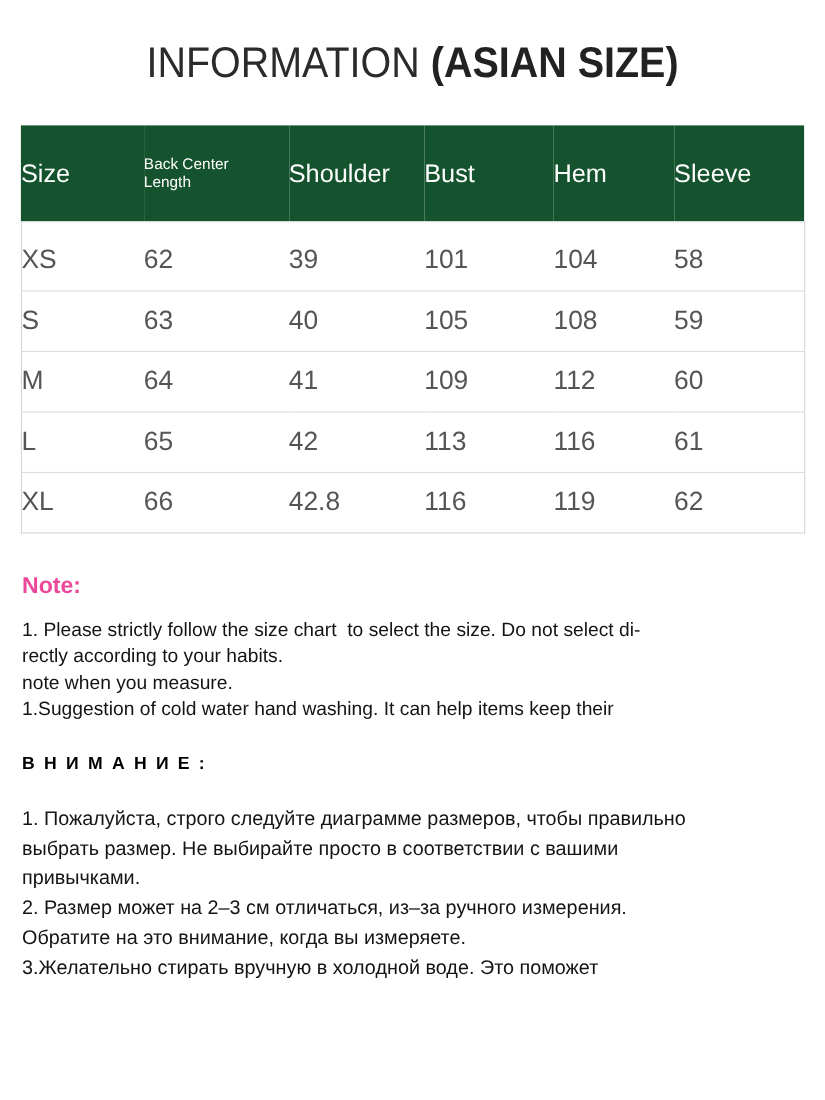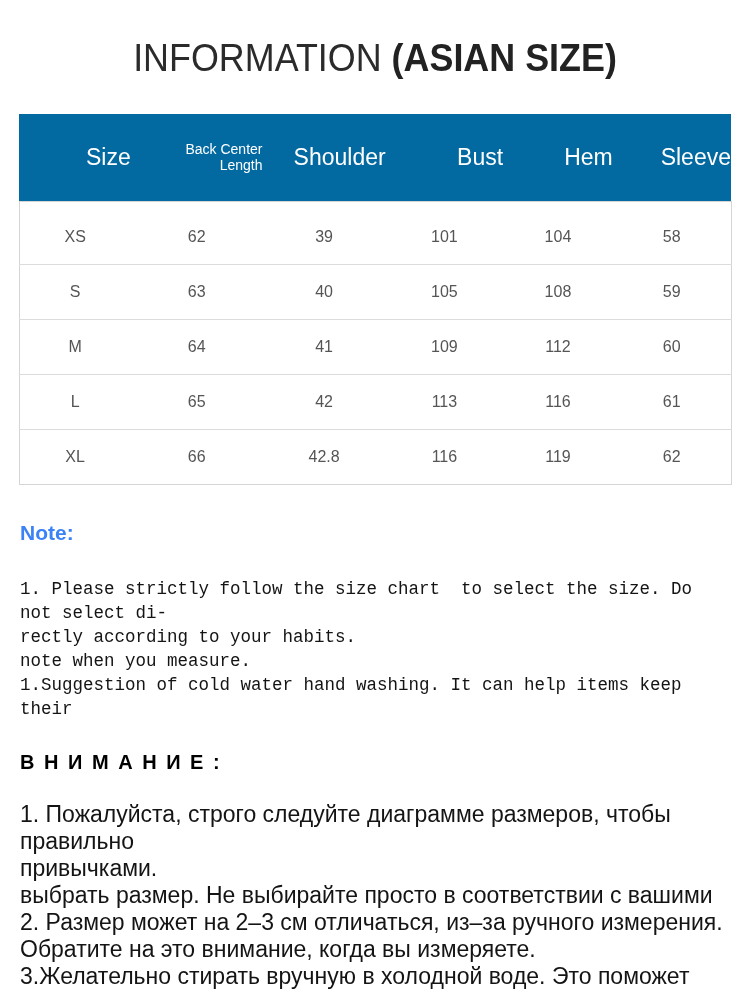--- a/index.html
+++ b/index.html
@@ -27,72 +27,70 @@
   .title .bold  { font-weight:bold; color:#222; }
 
   
   .size-table {
     width:713px;
     margin:34px auto 0 auto;
     border-collapse:collapse;
     table-layout:fixed;
   }
   .size-table thead th {
-    background:#0369a1;
+    background:#14532d;
     color:#ffffff;
     font-weight:normal;
     font-size:23px;
     height:87px;
-    text-align:right;
+    text-align:left;
     vertical-align:middle;
     white-space:pre-line;
   }
   .size-table thead th.small-head {
     font-size:14px;
     line-height:1.15;
   }
   .size-table tbody { border:1px solid #d5d5d5; }
   .size-table tbody td {
-    text-align:center;
     vertical-align:middle;
-    font-size:16px;
+    font-size:24px;
     color:#555555;
     height:55px;
     border-bottom:1px solid #dcdcdc;
   }
   .size-table tbody tr:first-child td { height:63px; padding-top:8px; }
   .size-table tbody tr:last-child td { border-bottom:none; }
 
   
   .note-section { margin:36px 20px 0 20px; }
   .note-title {
     font-size:21px;
     font-weight:bold;
-    color:#3b82f6;
+    color:#ec4899;
     margin-top:26px;
   }
   .note-lines {
-    margin-top:32px;
+    margin-top:15px;
     font-size:17.5px;
     line-height:24px;
     color:#141414;
-    font-family:Liberation Mono, monospace;
   }
   .note-lines .line { display:block; white-space:pre-wrap; }
 
   .attention-section { margin:30px 20px 0 20px; }
   .attention-title {
-    font-size:20px;
+    font-size:16px;
     font-weight:bold;
     color:#000;
     letter-spacing:2px;
   }
   .attention-lines {
     margin-top:27px;
-    font-size:23px;
+    font-size:18px;
     line-height:27px;
     color:#141414;
   }
   .attention-lines .line { display:block; white-space:pre-wrap; }
 </style>
 </head>
 <body>
 
 <div class="page">
 
@@ -171,21 +169,21 @@
       <span class="line">rectly according to your habits.</span>
       <span class="line">note when you measure.</span>
       <span class="line">1.Suggestion of cold water hand washing. It can help items keep their</span>
     </div>
   </div>
 
   <div class="attention-section">
     <div class="attention-title">В Н И М А Н И Е :</div>
     <div class="attention-lines">
       <span class="line">1. Пожалуйста, строго следуйте диаграмме размеров, чтобы правильно</span>
+      <span class="line">выбрать размер. Не выбирайте просто в соответствии с вашими</span>
       <span class="line">привычками.</span>
-      <span class="line">выбрать размер. Не выбирайте просто в соответствии с вашими</span>
       <span class="line">2. Размер может на 2–3 см отличаться, из–за ручного измерения.</span>
       <span class="line">Обратите на это внимание, когда вы измеряете.</span>
       <span class="line">3.Желательно стирать вручную в холодной воде. Это поможет</span>
     </div>
   </div>
 
 </div>
 
 </body></html>

